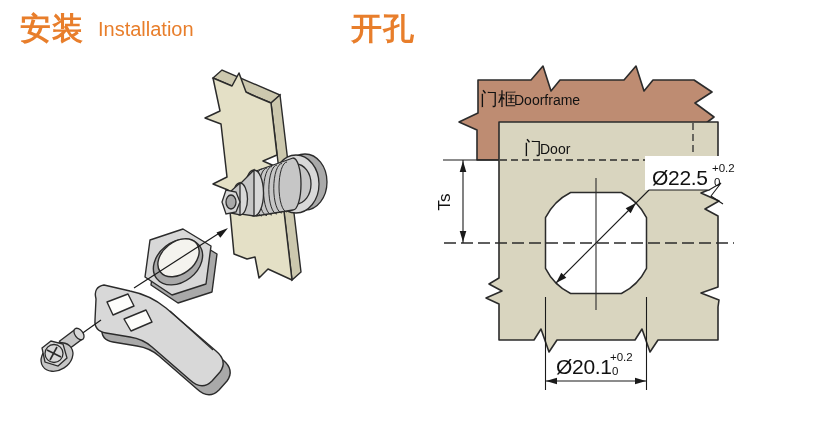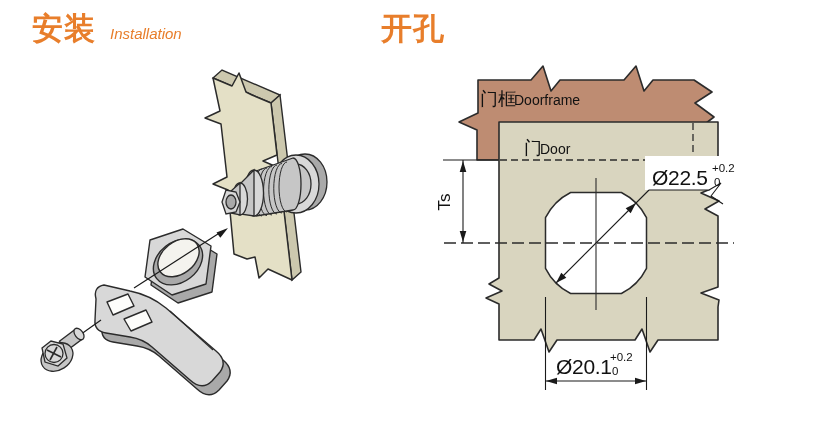--- a/index.html
+++ b/index.html
@@ -11,23 +11,23 @@
     --panel-side:#CCC8AE;
     --metal-light:#D8D8D8;
     --metal-mid:#C6C6C6;
     --metal-dark:#A9A9A9;
   }
   *{margin:0;padding:0;box-sizing:border-box;}
   body{background:#fff;font-family:"Liberation Sans",sans-serif;}
   .page{position:relative;width:822px;height:424px;background:#fff;overflow:hidden;}
   .hdr{position:absolute;top:8px;display:flex;align-items:baseline;gap:14px;color:var(--accent);}
   .hdr .zh{font-size:31px;font-weight:bold;letter-spacing:1px;}
-  .hdr .en{font-size:15px;font-weight:500;font-style:italic;}
-  .hdr-install{left:32px;}
-  .hdr-cutout{left:381px;}
+  .hdr .en{font-size:20px;font-weight:500;}
+  .hdr-install{left:20px;align-items:center;}
+  .hdr-cutout{left:351px;}
   svg text{font-family:"Liberation Sans",sans-serif;fill:#111;}
   svg .dimtxt{font-size:21px;letter-spacing:-0.3px;}
   svg .toltxt{font-size:11.5px;}
   svg .lbl-zh{font-size:18px;}
   svg .lbl-en{font-size:14px;}
 </style>
 </head>
 <body>
 
 <div class="page">

